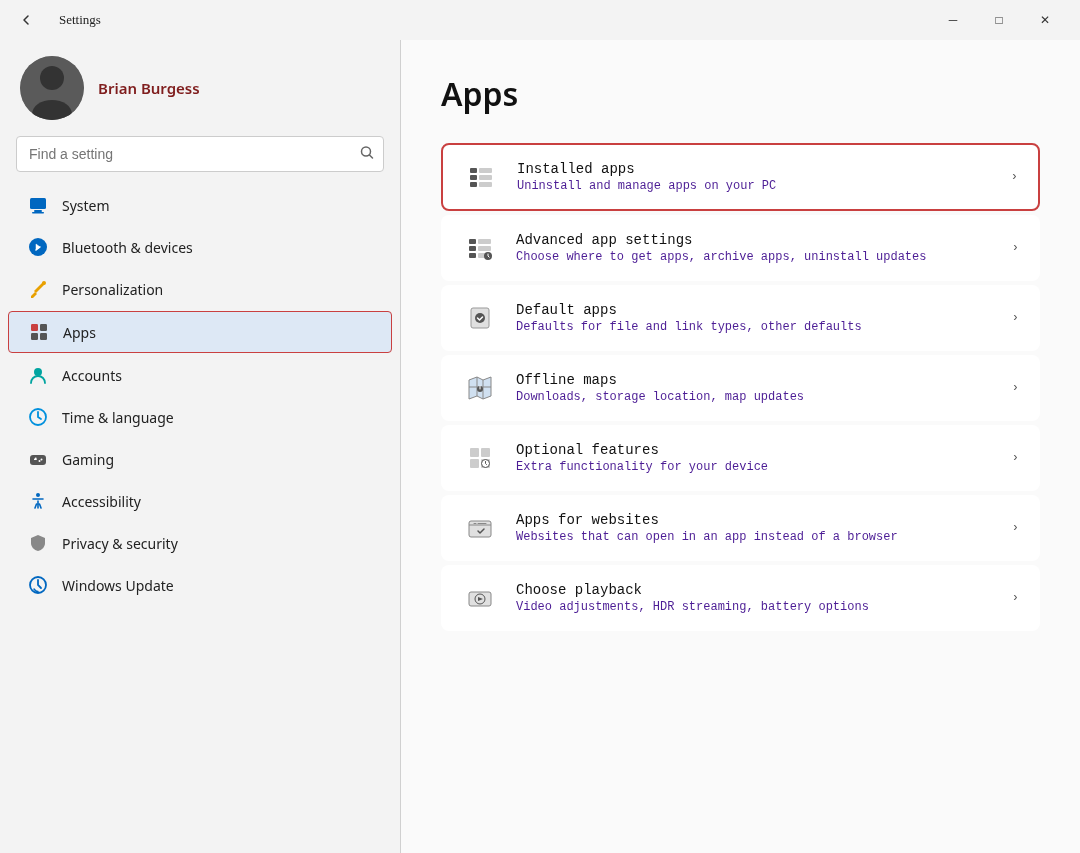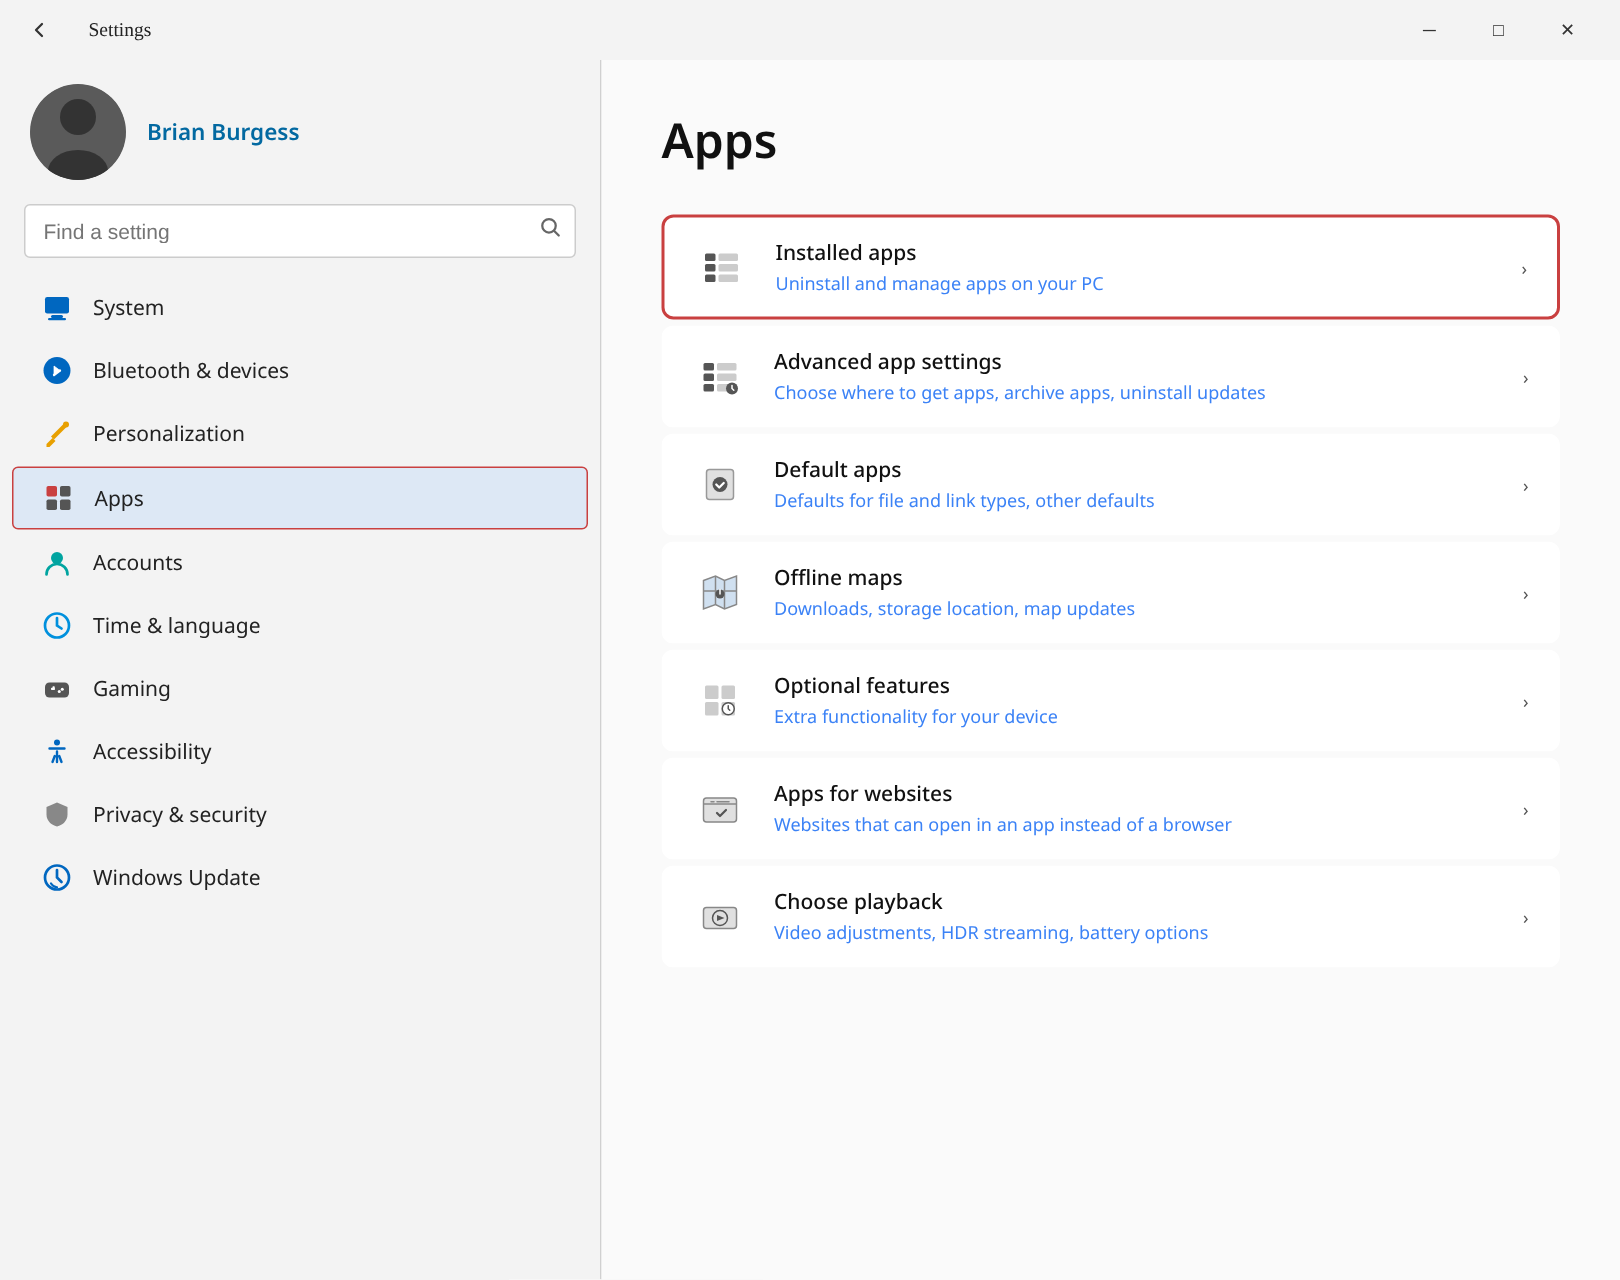--- a/index.html
+++ b/index.html
@@ -84,21 +84,21 @@
       border-radius: 50%;
       overflow: hidden;
       background: #888;
       flex-shrink: 0;
       display: flex; align-items: center; justify-content: center;
     }
     .user-avatar svg { width: 64px; height: 64px; }
     .user-name {
       font-size: 15px;
       font-weight: 600;
-      color: #0369a1;
+      color: #7f1d1d;
     }
 
     
     .search-bar {
       margin: 4px 16px 12px 16px;
       position: relative;
     }
     .search-bar input {
       width: 100%;
       height: 36px;
@@ -163,20 +163,21 @@
       font-weight: 600;
       color: #111;
       margin-bottom: 28px;
     }
 
     
     .settings-list {
       display: flex;
       flex-direction: column;
       gap: 4px;
+      font-family: Liberation Mono, monospace;
     }
 
     .setting-card {
       background: white;
       border-radius: 8px;
       padding: 14px 20px;
       display: flex;
       align-items: center;
       gap: 18px;
       cursor: pointer;
@@ -199,21 +200,21 @@
       flex: 1;
     }
     .setting-card-title {
       font-size: 14px;
       font-weight: 500;
       color: #111;
       margin-bottom: 2px;
     }
     .setting-card-desc {
       font-size: 12px;
-      color: #3b82f6;
+      color: #4c1d95;
     }
 
     .setting-card-chevron {
       color: #555;
       font-size: 12px;
       flex-shrink: 0;
     }
 
     
     .sidebar-border {

